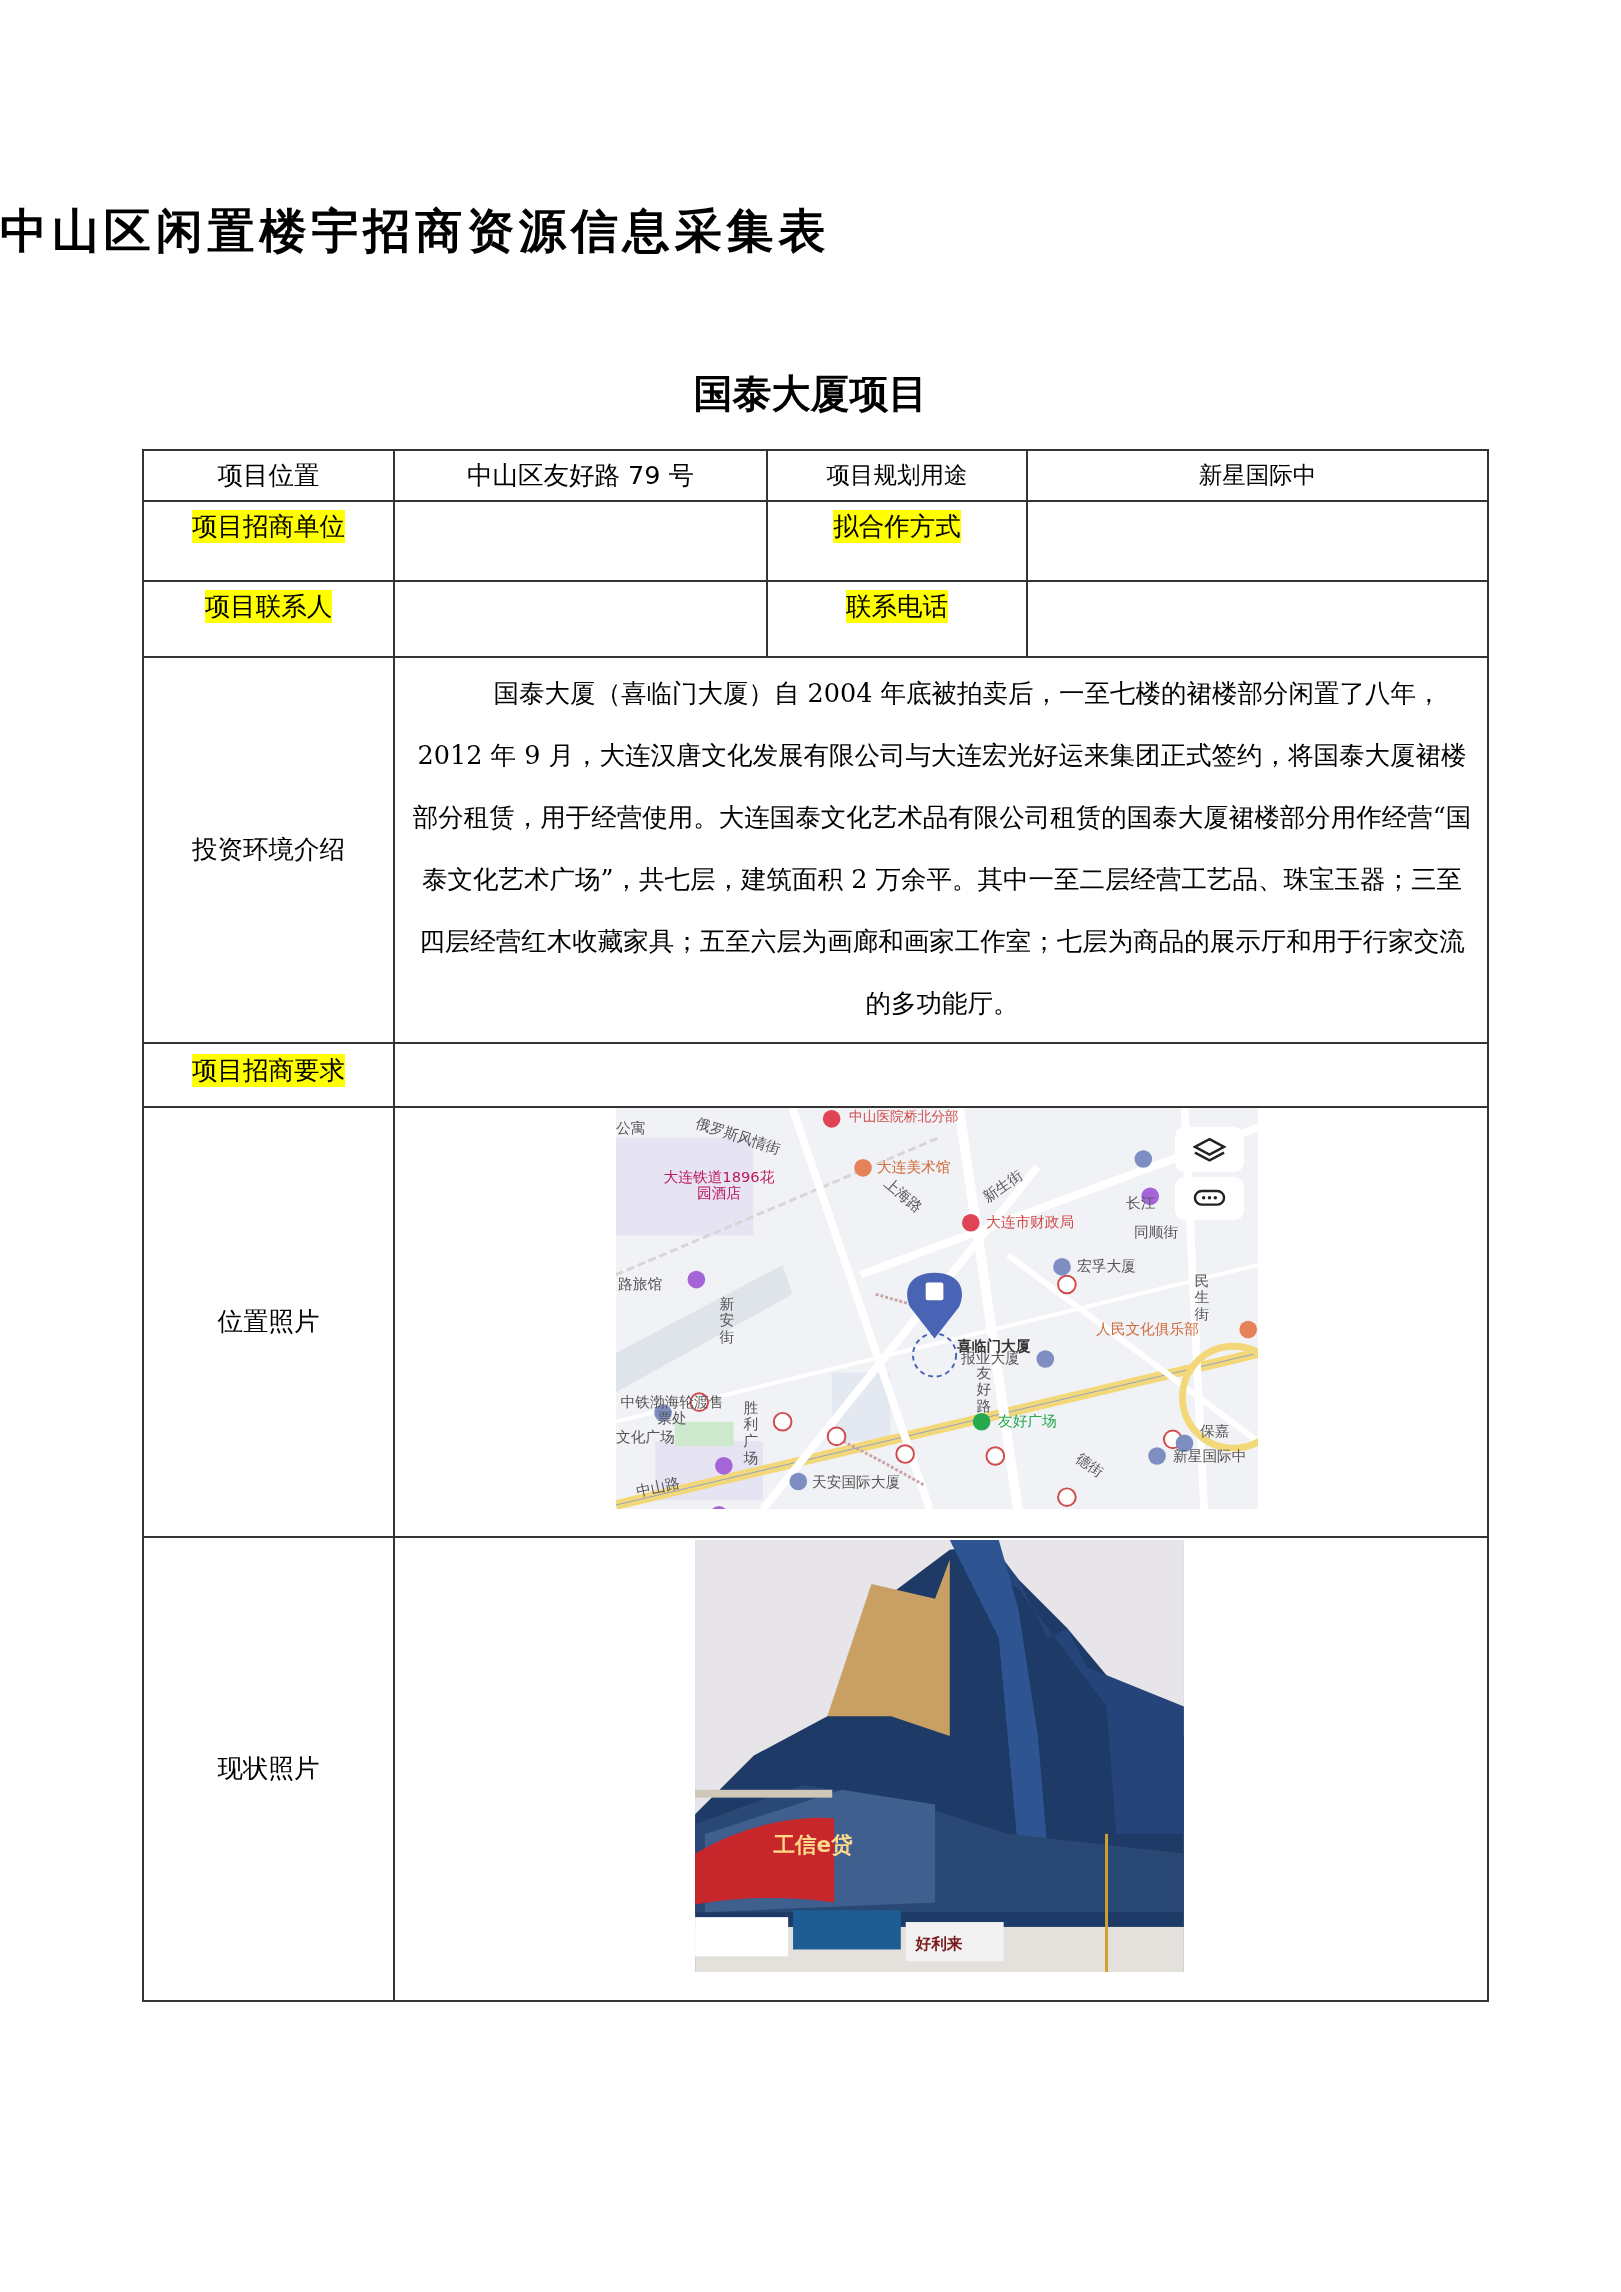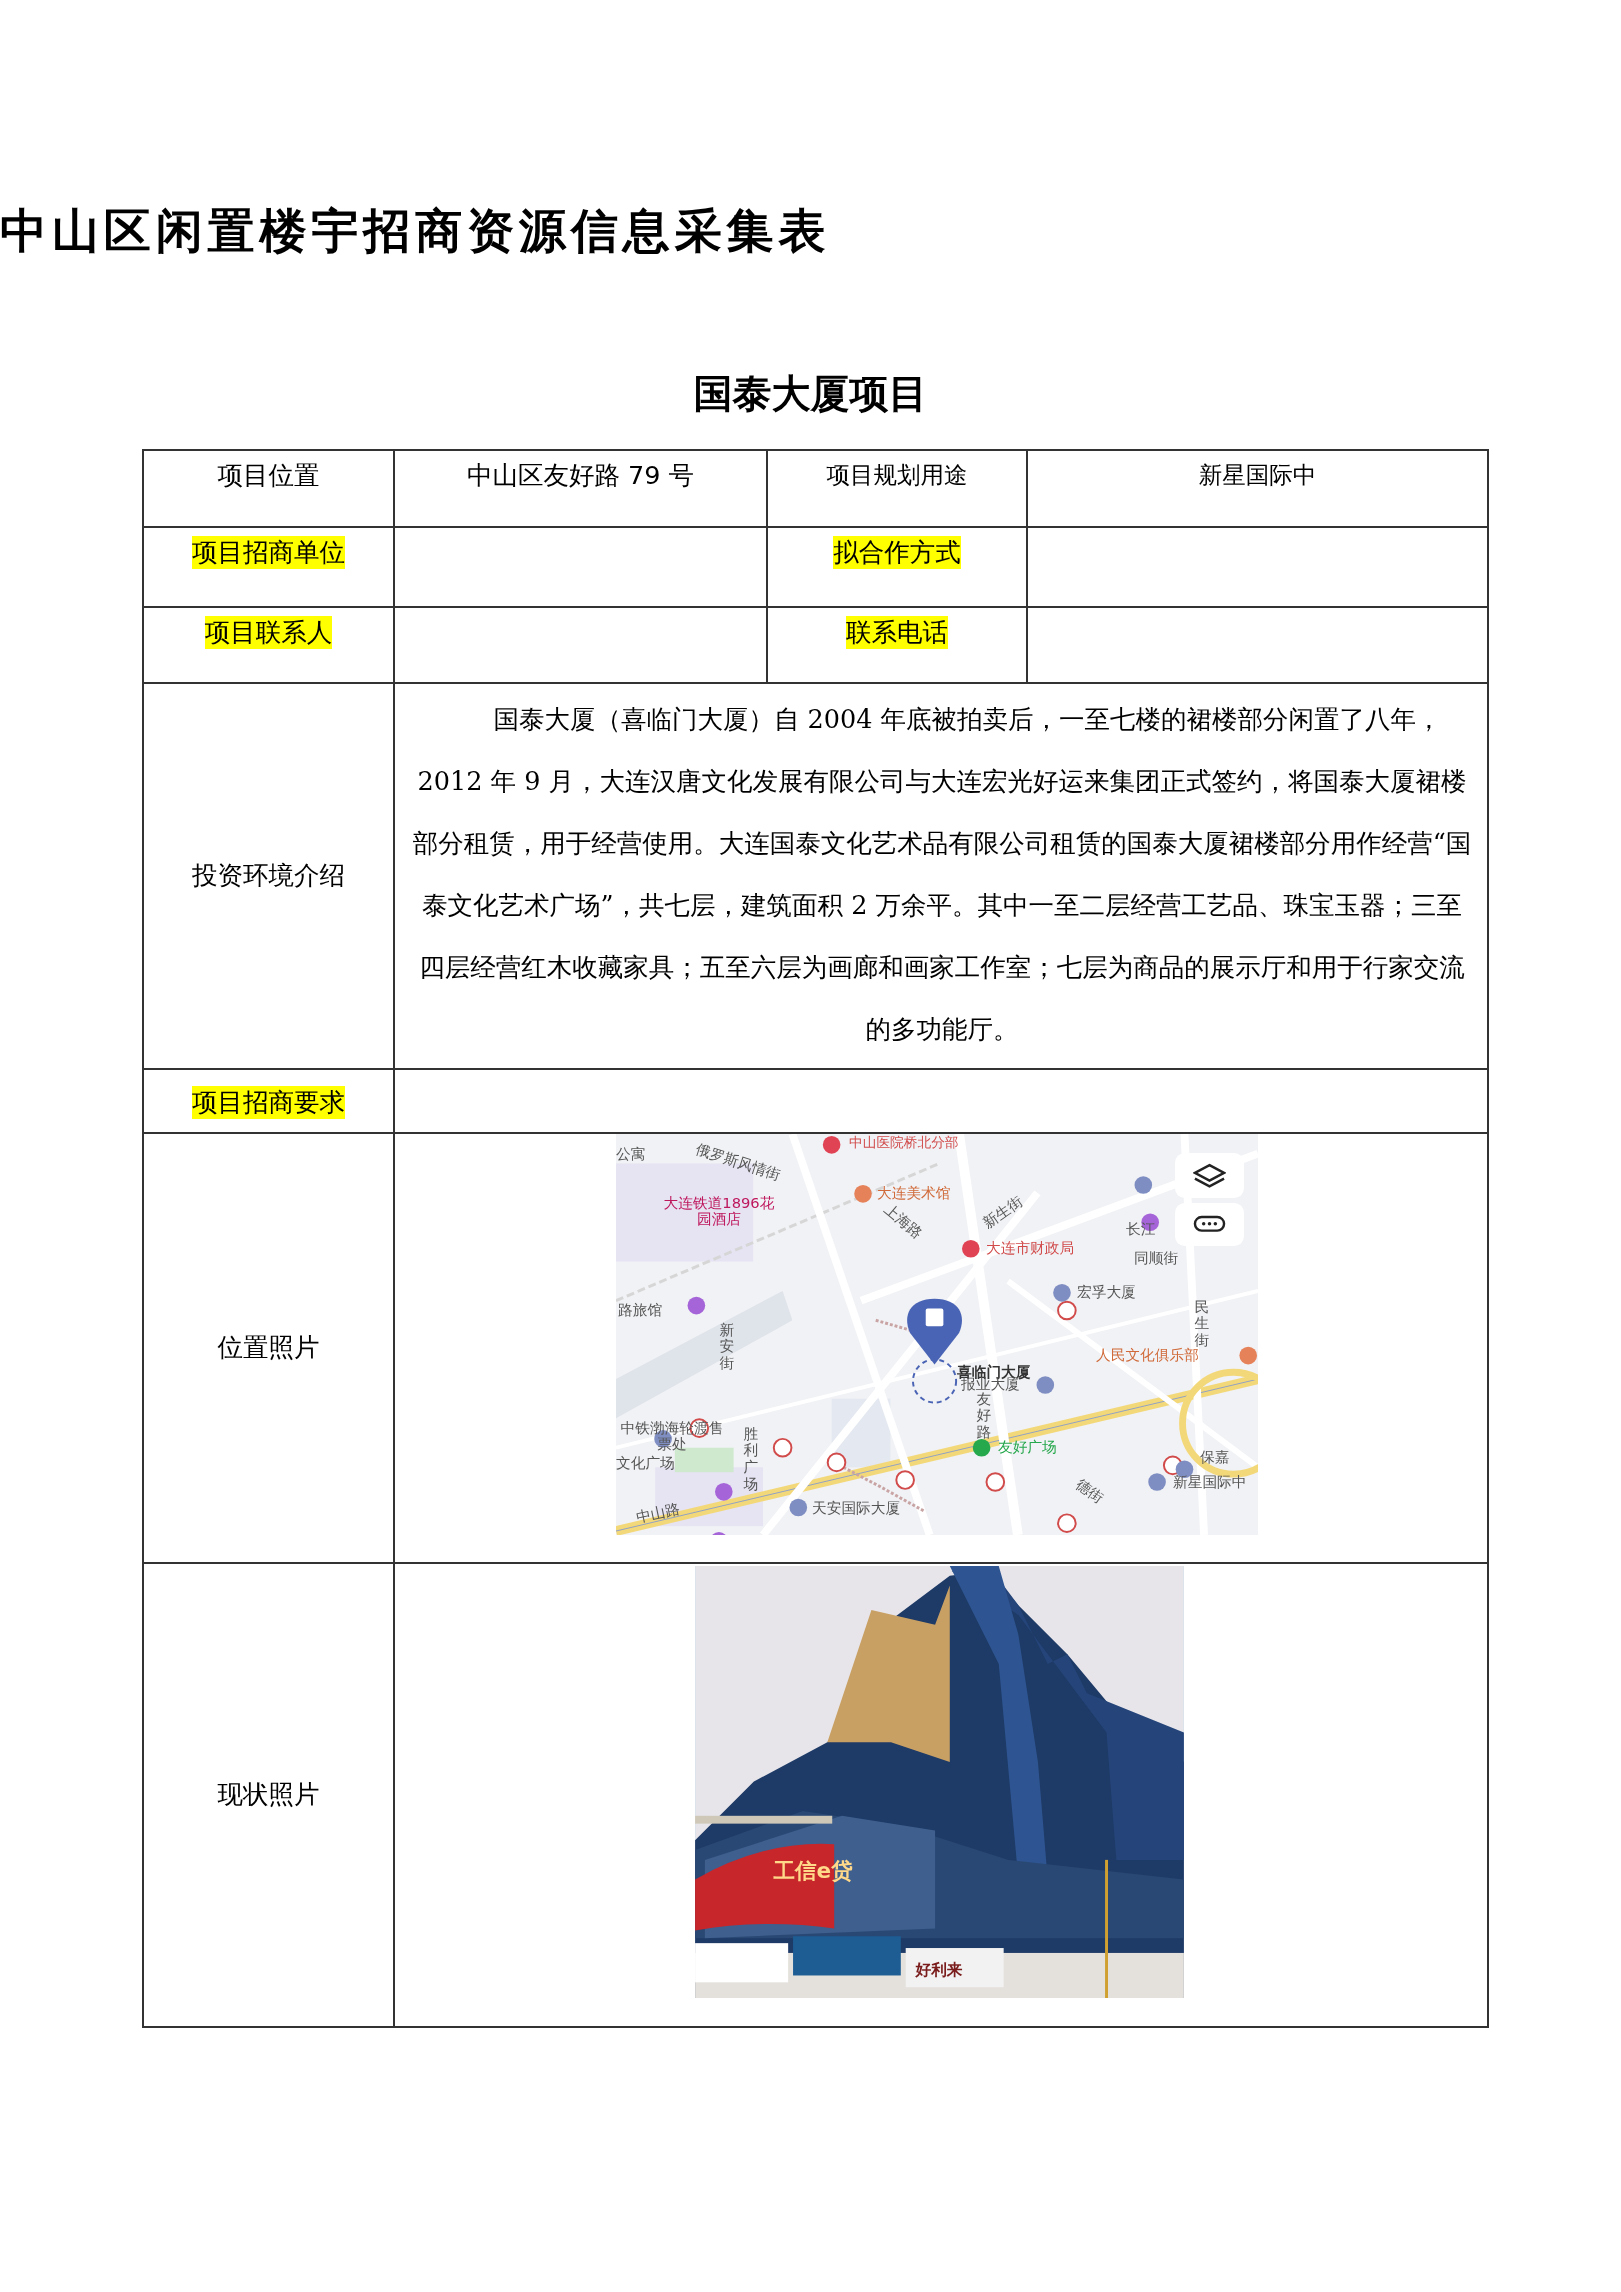--- a/index.html
+++ b/index.html
@@ -32,21 +32,21 @@
 <div class="sub-title">国泰大厦项目</div>
 
 <table class="info">
   <colgroup>
     <col style="width:251px">
       <col style="width:373px">
       <col style="width:260px">
       <col style="width:461px">
   </colgroup>
   <tbody>
-      <tr style="height:77px">
+      <tr style="height:51px">
     <td><span class="lbl">项目位置</span></td>
     <td><span class="lbl">中山区友好路 79 号</span></td>
     <td><span class="lbl" style="font-size:23.5px">项目规划用途</span></td>
     <td><span class="lbl" style="font-size:23.5px">新星国际中</span></td>
   </tr>
   <tr style="height:80px">
     <td><span class="lbl hl">项目招商单位</span></td>
     <td><span class="lbl"></span></td>
     <td><span class="lbl hl">拟合作方式</span></td>
     <td><span class="lbl"></span></td>
@@ -57,21 +57,21 @@
     <td><span class="lbl hl">联系电话</span></td>
     <td><span class="lbl"></span></td>
   </tr>
   <tr style="height:374px">
     <td class="intro-label"><span>投资环境介绍</span></td>
     <td colspan="3" class="intro-text">
           <p>国泰大厦（喜临门大厦）自 2004 年底被拍卖后，一至七楼的裙楼部分闲置了八年，2012 年 9 月，大连汉唐文化发展有限公司与大连宏光好运来集团正式签约，将国泰大厦裙楼部分租赁，用于经营使用。大连国泰文化艺术品有限公司租赁的国泰大厦裙楼部分用作经营“国泰文化艺术广场”，共七层，建筑面积 2 万余平。其中一至二层经营工艺品、珠宝玉器；三至四层经营红木收藏家具；五至六层为画廊和画家工作室；七层为商品的展示厅和用于行家交流的多功能厅。</p>
         </td>
   </tr>
   <tr style="height:64px">
-    <td><span class="lbl hl" style="margin-top:16px">项目招商要求</span></td>
+    <td><span class="lbl hl" style="margin-top:10px">项目招商要求</span></td>
     <td colspan="3"><span class="lbl"></span></td>
   </tr>
   <tr style="height:430px">
     <td class="photo-cell"><span>位置照片</span></td>
     <td colspan="3" style="vertical-align:top">
       <div class="map">
         <svg width="642" height="401" viewBox="0 0 655 409" style="position:absolute;left:0;top:0">
           <rect x="0" y="0" width="655" height="409" fill="#f1f2f5"></rect>
           <rect x="0" y="30" width="140" height="100" fill="#e6e3f3"></rect>
           <polygon points="0,250 170,160 180,190 0,290" fill="#dfe3ea"></polygon>

